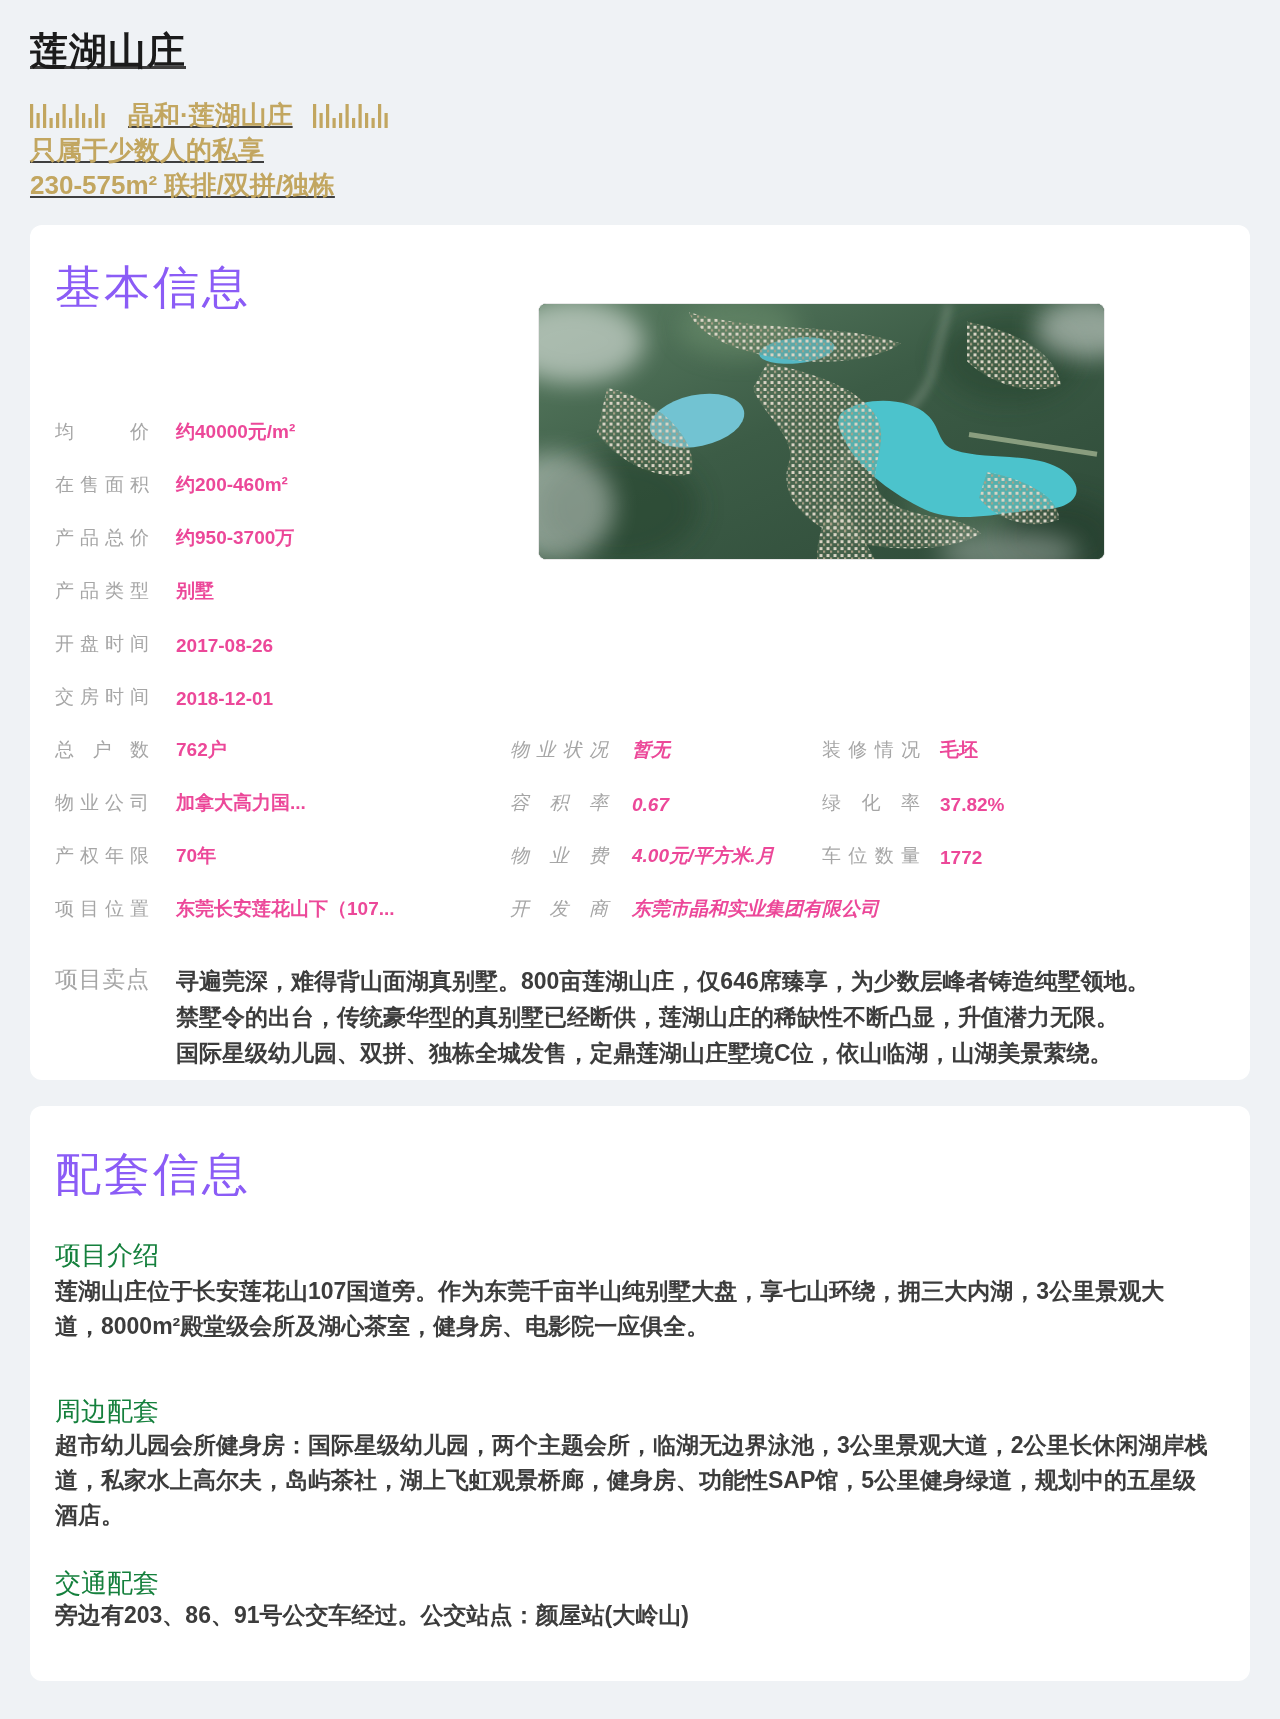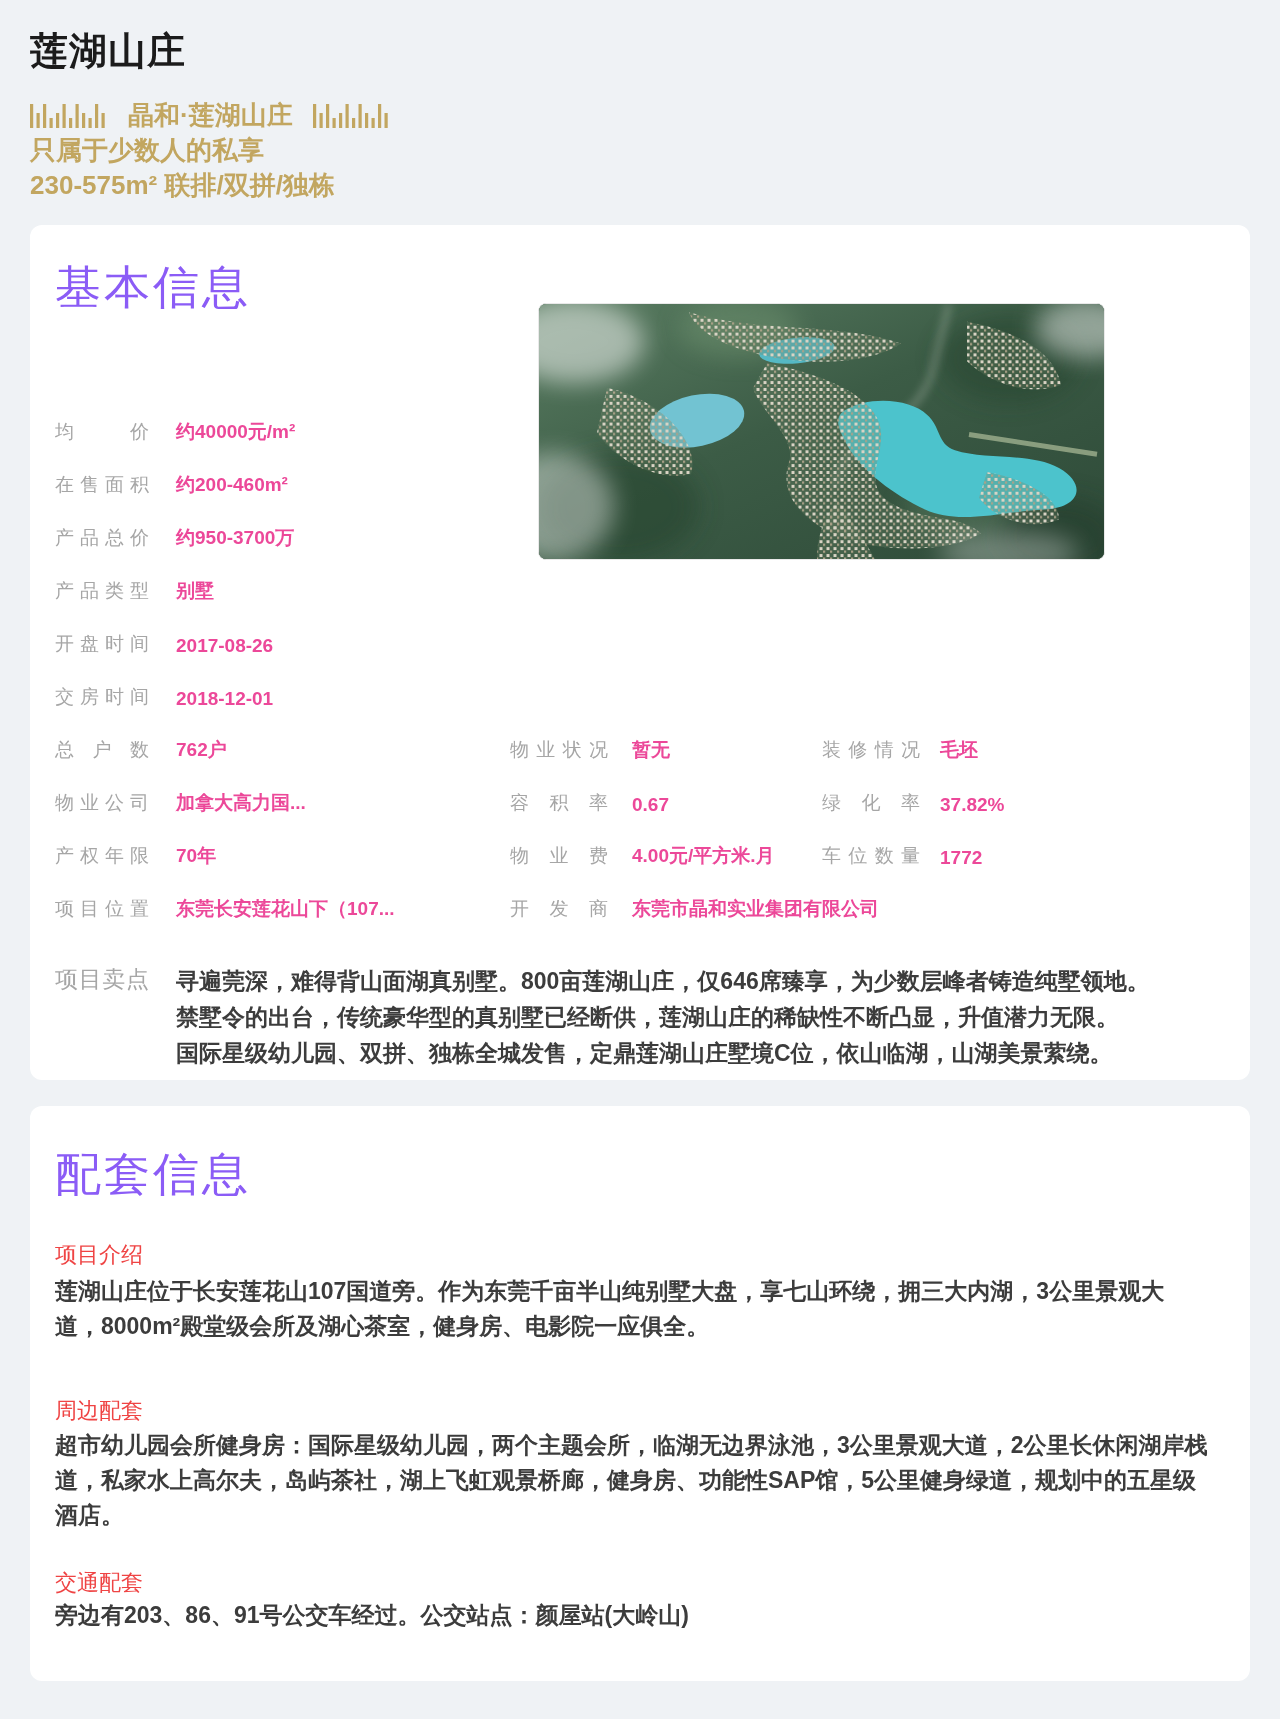--- a/index.html
+++ b/index.html
@@ -4,21 +4,21 @@
 <style>
   html,body { margin:0; padding:0; }
   body {
     background:#eff2f5;
     font-family:"Liberation Sans","DejaVu Sans",sans-serif;
     color:#3f3f3f;
   }
   .page { width:1280px; height:1719px; overflow:hidden; position:relative; }
 
   
-  .hero { padding:26px 30px 0 30px; }
+  .hero { padding:26px 30px 0 30px;text-decoration:underline; }
   .page-title { font-size:38px; font-weight:700; color:#1b1b1b; line-height:50px; letter-spacing:1px; }
   .tagline { margin-top:22px; color:#c2a660; font-weight:600; font-size:26px; line-height:35px; }
   .tag-row1 { display:flex; align-items:center; gap:20px; }
   .bars { height:24px; color:#c2a660; flex:none; }
 
   
   .card { background:#ffffff; border-radius:12px; margin:0 30px; position:relative; }
   .card-basic { margin-top:22px; height:855px; }
   .card-amenities { margin-top:26px; height:575px; }
   .sec-title { position:absolute; left:25px; font-size:46px; color:#8b5cf6; font-weight:500; letter-spacing:3px; line-height:56px; }
@@ -27,35 +27,35 @@
 
   
   .aerial-wrap {
     position:absolute; left:508px; top:78px; width:565px; height:255px;
     border-radius:8px; overflow:hidden; border:1px solid #e9e9e9; background:#3c5c46;
   }
   .aerial-wrap svg { display:block; width:100%; height:100%; }
 
   
   .info-left  { position:absolute; left:25px;  top:167px; }
-  .info-mid   { position:absolute; left:480px; top:485px; }
+  .info-mid   { position:absolute; left:480px; top:485px;font-style:italic; }
   .info-right { position:absolute; left:792px; top:485px; }
   .irow { height:53px; display:flex; align-items:flex-end; font-size:19px; }
   .lbl { color:#a6a6a6; width:94px; text-align:justify; text-align-last:justify; flex:none; }
   .info-mid .lbl, .info-right .lbl { width:98px; }
   .val { margin-left:27px; color:#ec4899; font-weight:600; white-space:nowrap; }
   .info-mid .val { margin-left:24px; }
   .info-right .val { margin-left:20px; }
 
   .selling { position:absolute; left:25px; top:738px; display:flex; font-size:23px; }
   .selling .lbl { line-height:32px; }
   .selling .txt { margin-left:27px; width:980px; line-height:36px; color:#3c3c3c; font-weight:600; }
 
   
-  .amenity-label { position:absolute; left:25px; font-size:22px; color:#ef4444; line-height:26px; }
+  .amenity-label { position:absolute; left:25px; font-size:26px; color:#15803d; line-height:26px; }
   .amenity-text  { position:absolute; left:25px; width:1155px; font-size:23px; line-height:35px; color:#3c3c3c; font-weight:600; }
   .lbl-intro   { top:136px; }
   .txt-intro   { top:168px; }
   .lbl-around  { top:292px; }
   .txt-around  { top:322px; }
   .lbl-traffic { top:464px; }
   .txt-traffic { top:492px; }
 </style>
 </head>
 <body>

